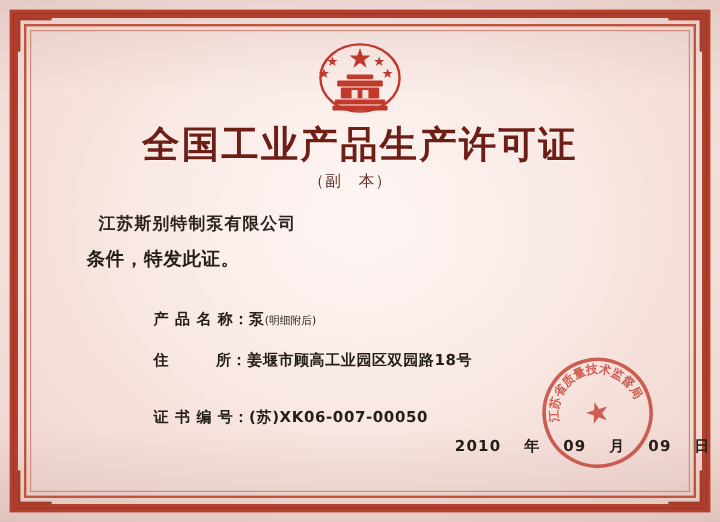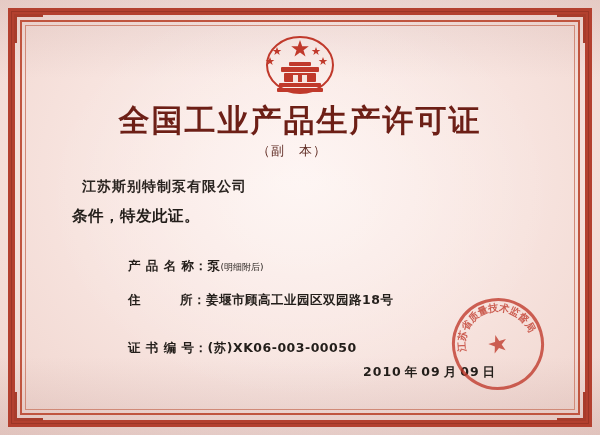--- a/index.html
+++ b/index.html
@@ -160,21 +160,21 @@
   .date-line {
     position: absolute;
     top: 334px;
     left: 330px;
     font-size: 12.5px;
     color: #231e1a;
     font-weight: bold;
     letter-spacing: 1px;
     white-space: nowrap;
   }
-  .date-line .num { margin: 0 3px; }
+  .date-line .num { margin: 0 19px; }
 
   .footnote {
     position: absolute;
     top: 358px;
     left: 62px;
     font-size: 8px;
     color: #4a3f39;
     letter-spacing: 0;
   }
 
@@ -261,21 +261,21 @@
     <div class="field f-product">
       <span class="label">产 品 名 称：</span><span class="value">泵</span><span class="small">(明细附后)</span>
     </div>
 
     <div class="field f-address">
       <span class="label">住　　　所：</span><span class="value">姜堰市顾高工业园区双园路18号</span>
     </div>
 
 
     <div class="field f-certno">
-      <span class="label">证 书 编 号：</span><span class="value">(苏)XK06-003-00050</span>
+      <span class="label">证 书 编 号：</span><span class="value">(苏)XK06-007-00050</span>
     </div>
 
 
     <div class="date-line">
       <span class="num">2010</span><span>年</span><span class="num">09</span><span>月</span><span class="num">09</span><span>日</span>
     </div>
 
 
     <div class="seal">
       <div class="ring"></div>

